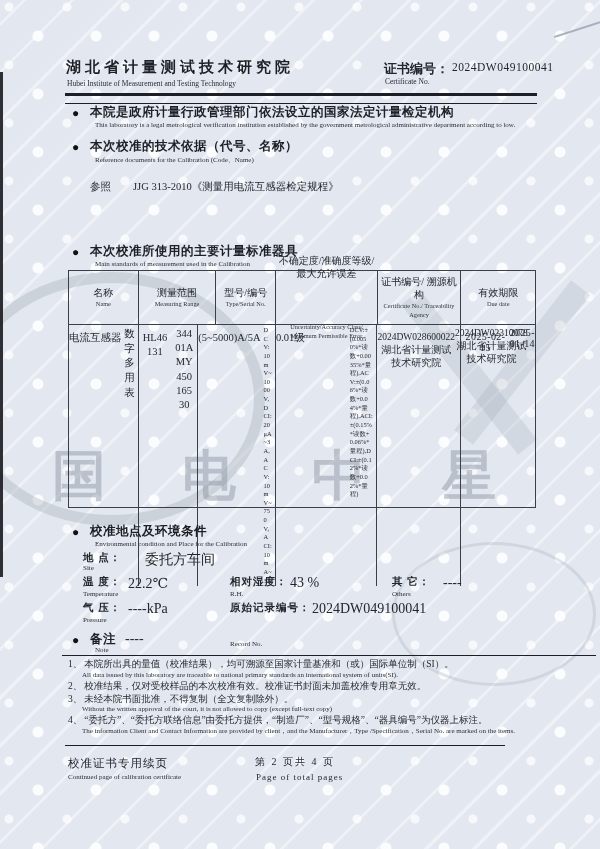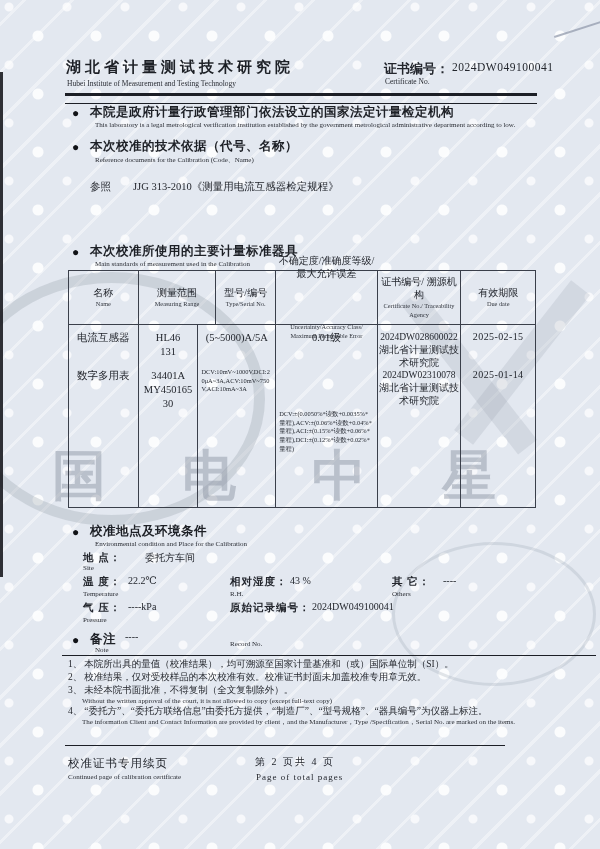--- a/index.html
+++ b/index.html
@@ -39,34 +39,34 @@
   .ref-line{left:90px;top:180px;font-size:10.5px;}
   .ref-label{margin-right:22px;}
   
   .std-table{left:68px;top:270px;width:468px;height:238px;border:1.5px solid #3a3f4a;display:flex;flex-direction:column;box-sizing:border-box;background:transparent;}
   .t-head{display:flex;height:54px;border-bottom:1.5px solid #3a3f4a;box-sizing:border-box;}
   .t-body{display:flex;flex:1;}
   .hcell{display:flex;flex-direction:column;align-items:center;justify-content:center;text-align:center;box-sizing:border-box;border-right:1px solid #3a3f4a;padding:1px 2px;}
   .hcell:last-child{border-right:none;}
   .h-cn{font-size:10px;line-height:1.25;color:#23262d;}
   .h-en{font-size:6.3px;line-height:1.3;color:#31353d;margin-top:1px;}
-  .bcol{display:flex;flex-direction:column;box-sizing:border-box;border-right:1px solid #3a3f4a;}
+  .bcol{display:flex;flex-direction:row;box-sizing:border-box;border-right:1px solid #3a3f4a;}
   .bcol:last-child{border-right:none;}
   .w0{width:70px;} .w1{width:60px;} .w2{width:78px;} .w3{width:102px;gap:42px;} .w4{width:84px;} .w5{width:74px;}
   .entry1{height:42px;box-sizing:border-box;padding-top:6px;}
   .entry2{flex:1;box-sizing:border-box;padding-top:2px;}
   .c-main{font-size:10.5px;text-align:center;line-height:1.4;}
   .c-two{font-size:10.5px;text-align:center;line-height:1.35;word-break:break-all;padding:0 4px;}
   .c-small{font-size:6.4px;text-align:left;line-height:1.35;padding:1px 3px;word-break:break-all;color:#262a32;}
   .c-cert{font-size:9.5px;text-align:center;line-height:1.3;}
   .c-agency{font-size:10px;text-align:center;line-height:1.3;}
   .c-date{font-size:10px;text-align:center;letter-spacing:.4px;}
   
   .env-lab{font-size:10.5px;font-weight:bold;letter-spacing:1px;}
-  .env-val{font-size:10px;}
+  .env-val{font-size:14px;}
   .env-en{font-size:7px;color:#2a2d34;}
   
   .note-rule{left:62px;top:655px;width:534px;height:0;border-top:1.5px solid #1c1f26;}
   .notes-list{left:68px;top:659px;width:524px;}
   .note-item{margin-bottom:1px;}
   .note-cn{font-size:9.5px;line-height:1.25;color:#1f2228;}
   .note-no{margin-right:2px;}
   .note-en{font-size:7px;line-height:1.25;color:#2a2d34;margin-left:14px;}
   .foot-rule{left:65px;top:745px;width:440px;height:0;border-top:1.5px solid #1c1f26;}
   .foot-cn{left:68px;top:756px;font-size:11.5px;letter-spacing:1px;}
@@ -210,20 +210,21 @@
     <span class="abs bullet" style="left:72px;top:633px;">●</span>
     <div class="abs sec-cn" style="left:90px;top:631px;">备注</div>
     <div class="abs env-val" style="left:125px;top:631px;">----</div>
     <div class="abs sec-en" style="left:95px;top:646px;">Note</div>
 
     <div class="abs note-rule"></div>
 
     <div class="abs notes-list">
       <div class="note-item">
         <div class="note-cn"><span class="note-no">1、</span><span>本院所出具的量值（校准结果），均可溯源至国家计量基准和（或）国际单位制（SI）。</span></div>
+        <div class="note-en">All data issued by this laboratory are traceable to national primary standards an international system of units(SI).</div>
       </div>
       <div class="note-item">
         <div class="note-cn"><span class="note-no">2、</span><span>校准结果，仅对受校样品的本次校准有效。校准证书封面未加盖校准专用章无效。</span></div>
       </div>
       <div class="note-item">
         <div class="note-cn"><span class="note-no">3、</span><span>未经本院书面批准，不得复制（全文复制除外）。</span></div>
         <div class="note-en">Without the written approval of the court, it is not allowed to copy (except full-text copy)</div>
       </div>
       <div class="note-item">
         <div class="note-cn"><span class="note-no">4、</span><span>“委托方”、“委托方联络信息”由委托方提供，“制造厂”、“型号规格”、“器具编号”为仪器上标注。</span></div>

